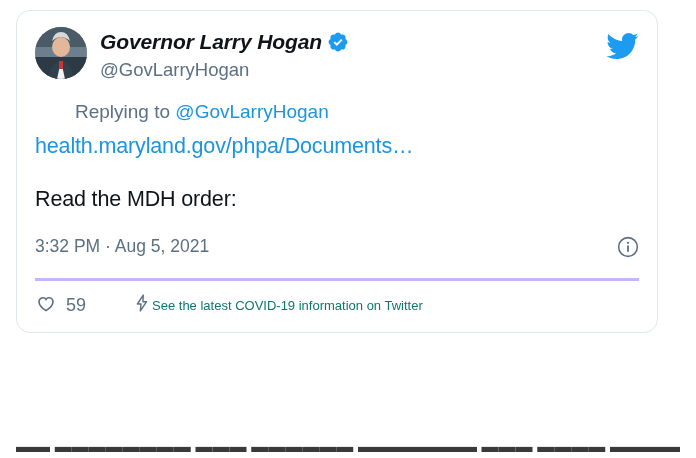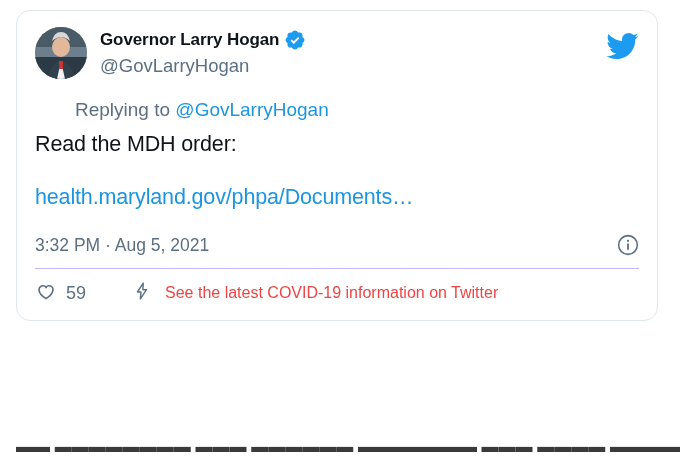--- a/index.html
+++ b/index.html
@@ -49,24 +49,25 @@
   .names {
     margin-left: 13px;
     padding-top: 2px;
     line-height: 1.25;
   }
   .displayname-row {
     display: flex;
     align-items: center;
   }
   .displayname {
-    font-size: 17px;
+    font-size: 21px;
     font-weight: bold;
     color: #0f1419;
     letter-spacing: -0.1px;
+    font-style: italic;
   }
   .verified {
     margin-left: 5px;
     display: inline-flex;
     align-items: center;
   }
   .handle {
     font-size: 18.5px;
     color: #5b7083;
     margin-top: 3px;
@@ -92,24 +93,24 @@
   }
   .tweet-body p { margin: 0 0 22px 0; }
   .tweet-body p:last-child { margin-bottom: 0; }
   .link {
     color: #1b95e0;
     text-decoration: none;
   }
   .meta-row {
     margin-top: 22px;
     display: flex;
-    align-items: flex-end;
+    align-items: flex-start;
     justify-content: space-between;
-    padding-bottom: 12px;
-    border-bottom: 1px solid #c4b5fd;
+    padding-bottom: 20px;
+    border-bottom: 3px solid #c4b5fd;
   }
   .timestamp {
     font-size: 17.5px;
     color: #5b7083;
   }
   .info-icon {
     width: 22px;
     height: 22px;
     flex: 0 0 22px;
   }
@@ -128,23 +129,23 @@
     font-size: 18px;
     color: #5b7083;
     margin-left: 9px;
   }
   .covid-group {
     display: flex;
     align-items: center;
     margin-left: 46px;
   }
   .covid-text {
-    font-size: 16px;
-    color: #ef4444;
-    margin-left: 13px;
+    font-size: 13px;
+    color: #0f766e;
+    margin-left: 0;
   }
   .bottom-strip {
     position: absolute;
     left: 16px;
     right: 16px;
     bottom: 0;
     height: 14px;
     overflow: hidden;
   }
   .bottom-strip .ghost {
@@ -195,22 +196,22 @@
           <path fill="#1d9bf0" d="M23.643 4.937c-.835.37-1.732.62-2.675.733.962-.576 1.7-1.49 2.048-2.578-.9.534-1.897.922-2.958 1.13-.85-.904-2.06-1.47-3.4-1.47-2.572 0-4.658 2.086-4.658 4.66 0 .364.042.718.12 1.06-3.873-.195-7.304-2.05-9.602-4.868-.4.69-.63 1.49-.63 2.342 0 1.616.823 3.043 2.072 3.878-.764-.025-1.482-.234-2.11-.583v.06c0 2.257 1.605 4.14 3.737 4.568-.392.106-.803.162-1.227.162-.3 0-.593-.028-.877-.082.593 1.85 2.313 3.198 4.352 3.234-1.595 1.25-3.604 1.995-5.786 1.995-.376 0-.747-.022-1.112-.065 2.062 1.323 4.51 2.093 7.14 2.093 8.57 0 13.255-7.098 13.255-13.254 0-.2-.005-.402-.014-.602.91-.658 1.7-1.477 2.323-2.41z"></path>
         </svg>
       </div>
     </div>
 
     <div class="replying">
       <span>Replying to </span><span class="mention">@GovLarryHogan</span>
     </div>
 
     <div class="tweet-body">
+      <p><a class="link" href="#">health.maryland.gov/phpa/Documents…</a></p>
       <p>Read the MDH order:</p>
-      <p><a class="link" href="#">health.maryland.gov/phpa/Documents…</a></p>
     </div>
 
     <div class="meta-row">
       <span class="timestamp">3:32 PM · Aug 5, 2021</span>
       <span class="info-icon">
         <svg width="22" height="22" viewBox="0 0 24 24" aria-hidden="true">
           <circle cx="12" cy="12" r="10.2" fill="none" stroke="#5b7083" stroke-width="1.7"></circle>
           <circle cx="12" cy="7.4" r="1.25" fill="#5b7083"></circle>
           <rect x="11" y="10.2" width="2" height="7.2" rx="1" fill="#5b7083"></rect>
         </svg>

